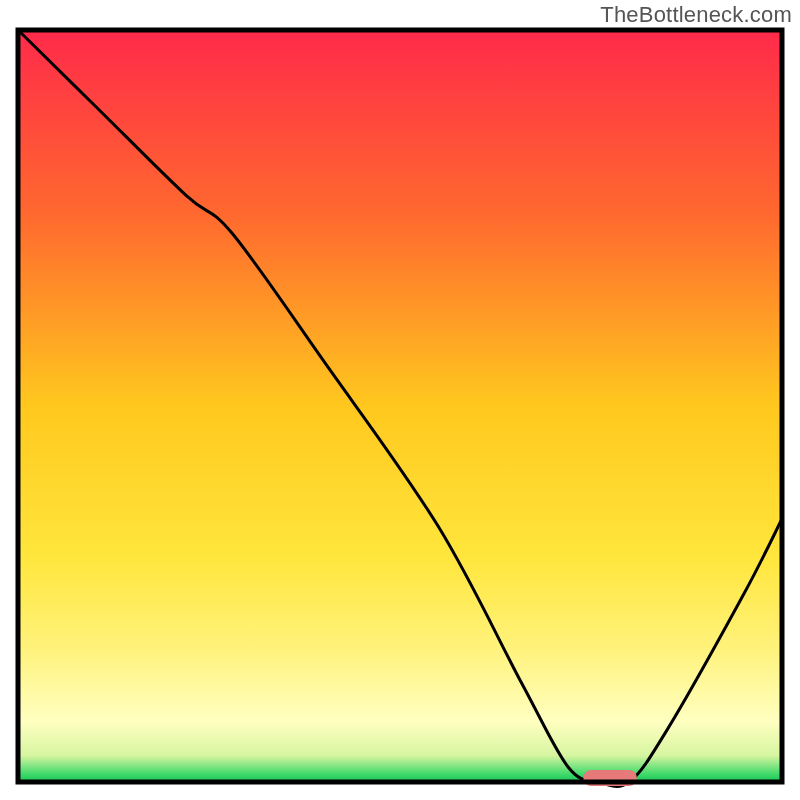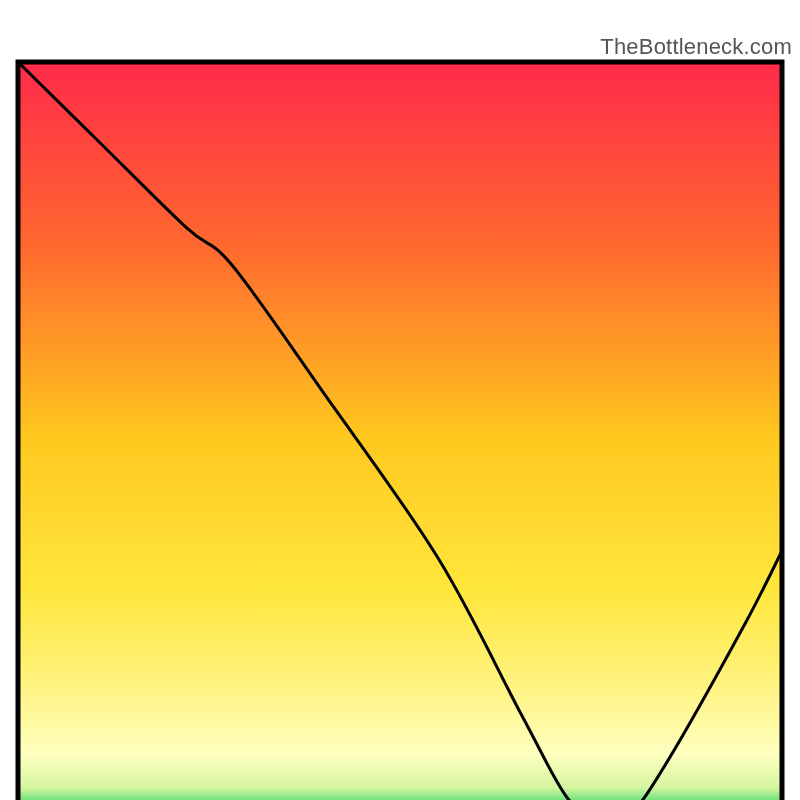--- a/index.html
+++ b/index.html
@@ -7,21 +7,20 @@
     padding: 0;
     width: 800px;
     height: 800px;
     background: #ffffff;
     font-family: Arial, Helvetica, sans-serif;
   }
   .container {
     position: relative;
     width: 800px;
     height: 642px;
-    margin-top: 32px;
   }
   .watermark {
     position: absolute;
     top: 2px;
     right: 8px;
     color: #555;
     font-size: 22px;
     font-weight: 500;
     letter-spacing: 0.2px;
   }

